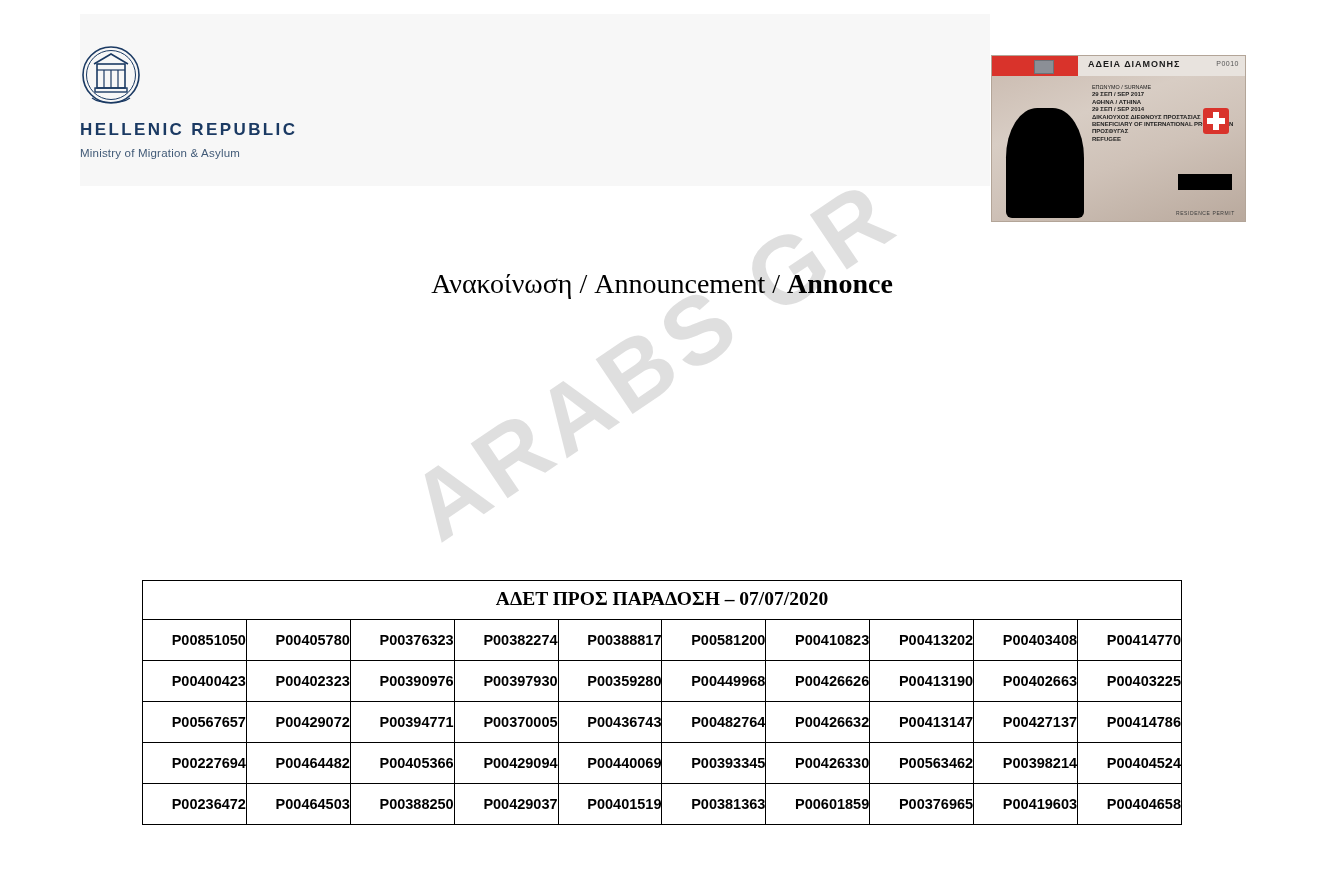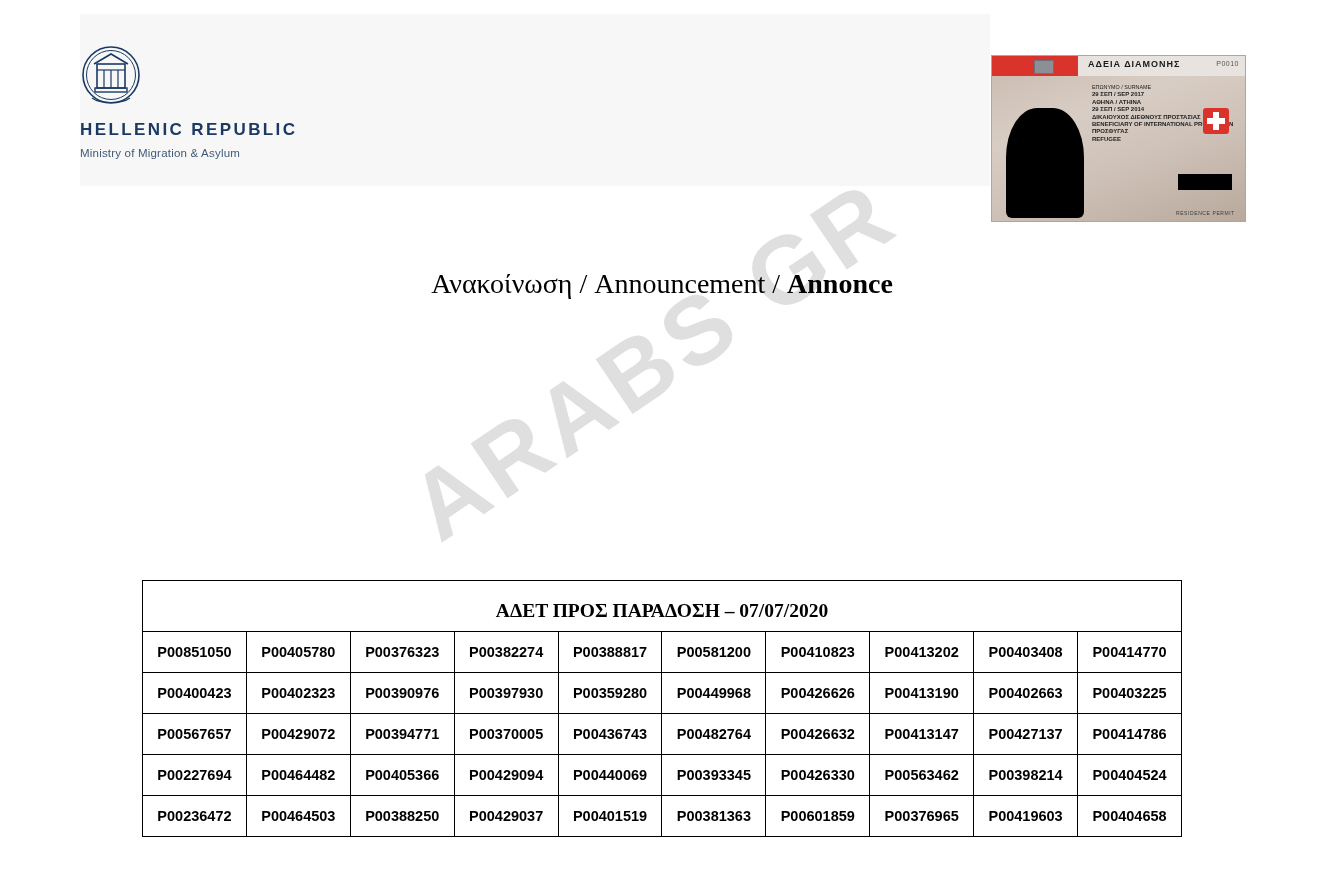--- a/index.html
+++ b/index.html
@@ -219,26 +219,26 @@
   table.permits {
     border-collapse: collapse;
     width: 1040px;
     table-layout: fixed;
   }
   table.permits th.caption {
     border: 1.3px solid #000;
     text-align: center;
     font-size: 19.5px;
     font-weight: bold;
-    padding: 19px 0 9px 0;
+    padding: 7px 0 9px 0;
     color: #000;
   }
   table.permits td {
     border: 1.3px solid #000;
-    text-align: center;
+    text-align: right;
     font-family: "Liberation Sans", sans-serif;
     font-size: 14.5px;
     font-weight: bold;
     color: #000;
     height: 40px;
     padding: 0;
   }
 </style>
 </head>
 <body>

